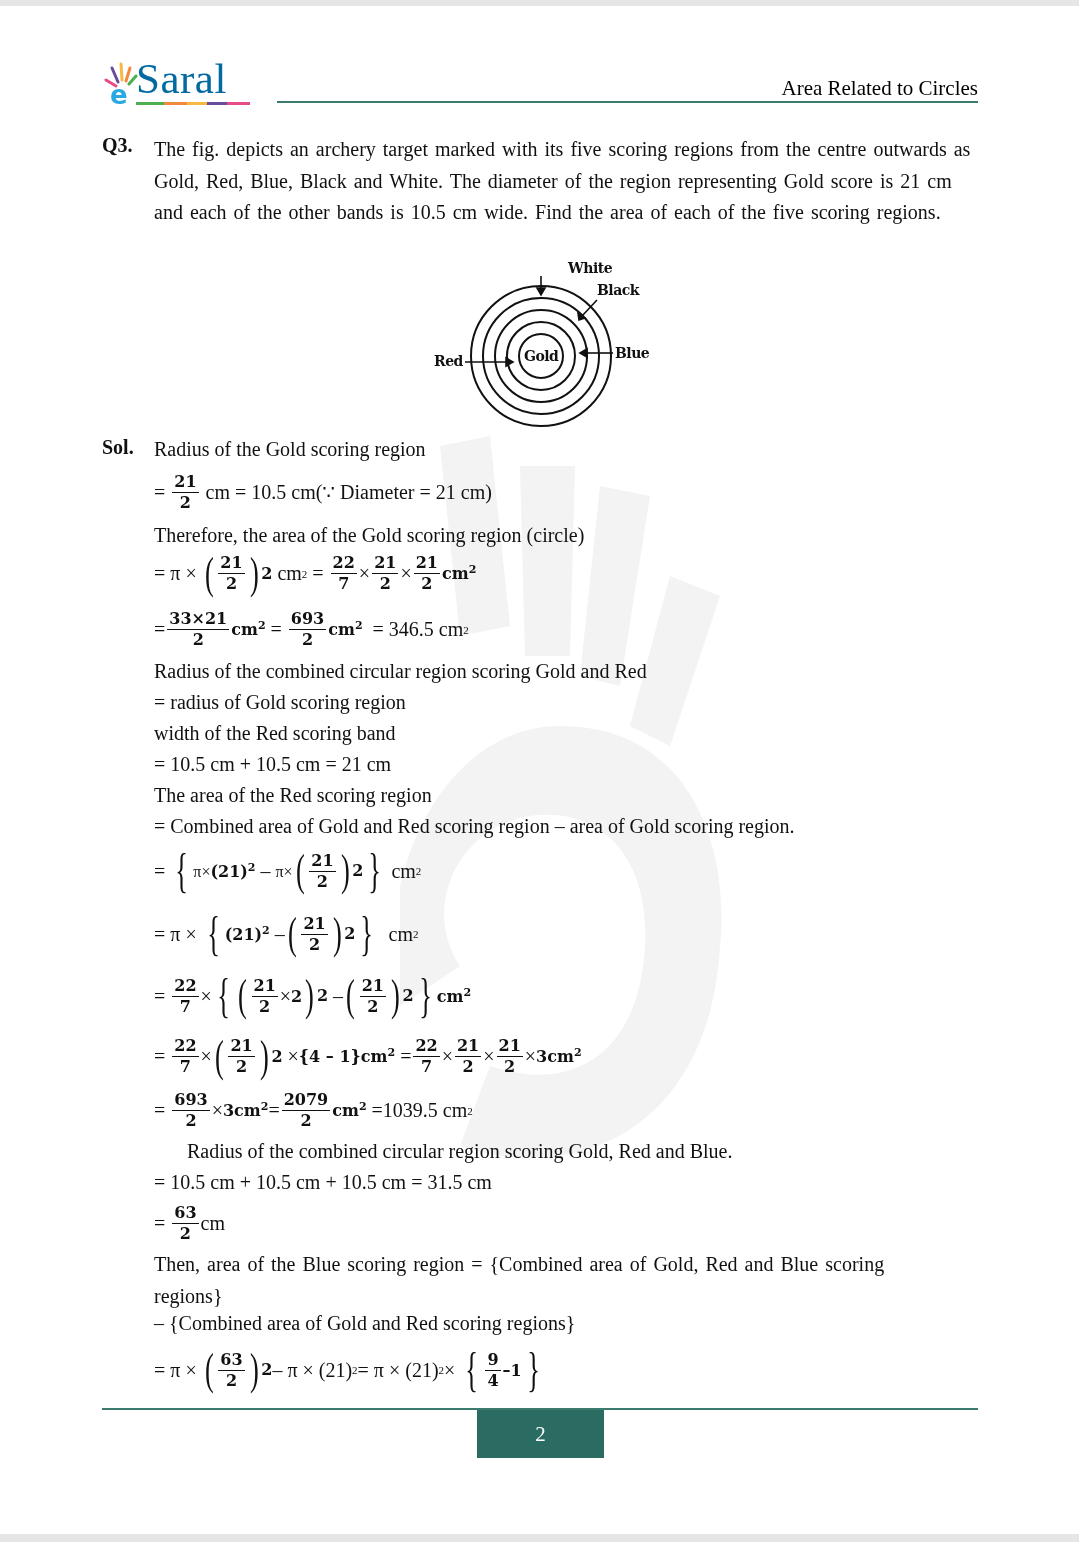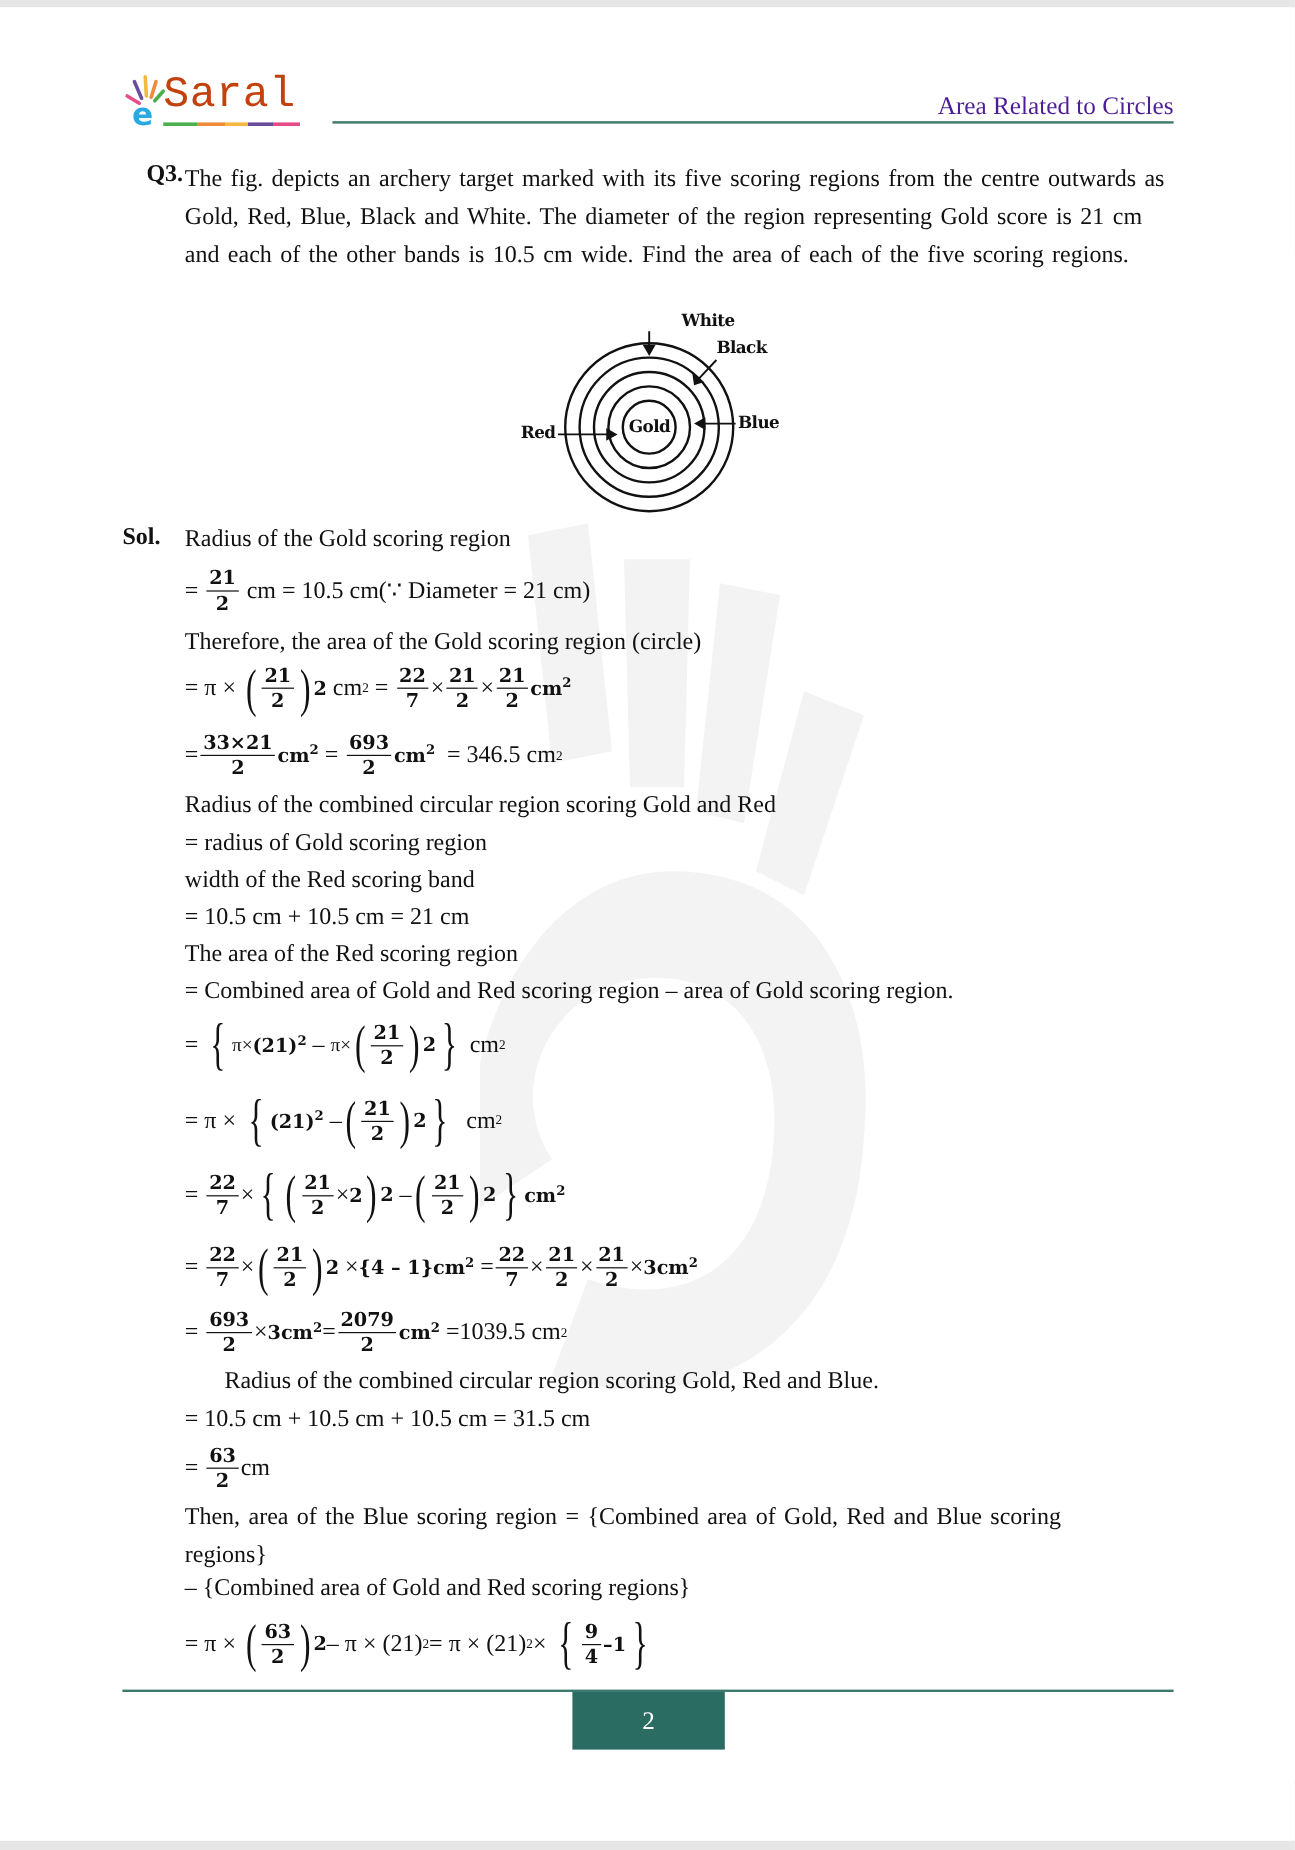--- a/index.html
+++ b/index.html
@@ -1,23 +1,23 @@
 <!DOCTYPE html>
 <html><head>
 <meta charset="utf-8">
 <style>
   html,body{margin:0;padding:0;}
   body{width:1079px;height:1542px;background:#e6e6e6;position:relative;overflow:hidden;font-family:"Liberation Serif","DejaVu Serif",serif;color:#111;}
   .page{position:absolute;left:0;top:6px;width:1079px;height:1528px;background:#fff;overflow:hidden;}
   .watermark{position:absolute;left:400px;top:420px;width:330px;height:900px;pointer-events:none;}
   .logo{position:absolute;left:102px;top:52px;height:50px;width:150px;}
-  .logo-text{position:absolute;left:34px;top:-4px;font-family:Liberation Mono, monospace;font-size:36px;font-weight:500;color:#c2410c;letter-spacing:0.5px;line-height:50px;}
+  .logo-text{position:absolute;left:34px;top:-4px;font-family:Liberation Serif, serif;font-size:43px;font-weight:500;color:#0369a1;letter-spacing:0.5px;line-height:50px;}
   .logo-bar{position:absolute;left:34px;top:44px;width:114px;height:3px;background:linear-gradient(90deg,#4caf50 0 25%,#f08a3c 25% 45%,#f5b942 45% 62%,#6a4c9c 62% 80%,#e84c88 80% 100%);}
   .header-rule{position:absolute;left:277px;top:95px;width:701px;height:2px;background:#3c7a6e;}
-  .header-title{position:absolute;right:101px;top:70px;font-size:21px;color:#4c1d95;}
+  .header-title{position:absolute;right:101px;top:70px;font-size:21px;color:#000000;}
   .q-label,.sol-label{position:absolute;left:102px;font-weight:bold;font-size:20px;}
   .para{position:absolute;left:154px;font-size:20px;line-height:31.5px;word-spacing:2px;}
   .line{position:absolute;left:154px;font-size:20px;white-space:nowrap;line-height:31px;}
   .m{display:inline-flex;align-items:center;vertical-align:middle;}
   .frac{display:inline-flex;flex-direction:column;align-items:center;vertical-align:middle;font-family:"DejaVu Serif",serif;font-weight:bold;font-size:16px;line-height:20px;margin:0 2px;}
   .frac .num{border-bottom:1.3px solid #111;padding:0 2px;}
   .frac .den{padding:0 2px;}
   .b{font-family:"DejaVu Serif",serif;font-weight:bold;font-size:16px;}
   sup{font-size:11px;vertical-align:super;line-height:0;}
   .paren{font-size:44px;font-weight:200;line-height:40px;transform:scaleX(0.6);display:inline-block;}
@@ -50,21 +50,21 @@
       <line x1="28" y1="8" x2="24" y2="21" stroke="#f08a3c" stroke-width="3" stroke-linecap="round"></line>
       <line x1="34" y1="16" x2="27" y2="24" stroke="#4caf50" stroke-width="3" stroke-linecap="round"></line>
       <text x="8" y="44" font-family="DejaVu Sans, sans-serif" font-size="26" font-weight="bold" fill="#29a9e1">e</text>
     </svg>
     <span class="logo-text">Saral</span>
     <div class="logo-bar"></div>
   </div>
   <div class="header-title">Area Related to Circles</div>
   <div class="header-rule"></div>
 
-  <div class="q-label" style="top:128px;margin-left:20px;">Q3.</div>
+  <div class="q-label" style="top:128px;">Q3.</div>
   <div class="para" style="top:128px;width:820px;">The fig. depicts an archery target marked with its five scoring regions from the centre outwards as Gold, Red, Blue, Black and White. The diameter of the region representing Gold score is 21 cm and each of the other bands is 10.5 cm wide. Find the area of each of the five scoring regions.</div>
 
   <div class="figure">
     <svg width="250" height="180" viewBox="0 0 250 180" style="position:absolute;left:0;top:0;">
       <g fill="none" stroke="#111" stroke-width="2">
         <circle cx="121" cy="100" r="70"></circle>
         <circle cx="121" cy="100" r="58"></circle>
         <circle cx="121" cy="100" r="46"></circle>
         <circle cx="121" cy="100" r="34"></circle>
         <circle cx="121" cy="100" r="22"></circle>

